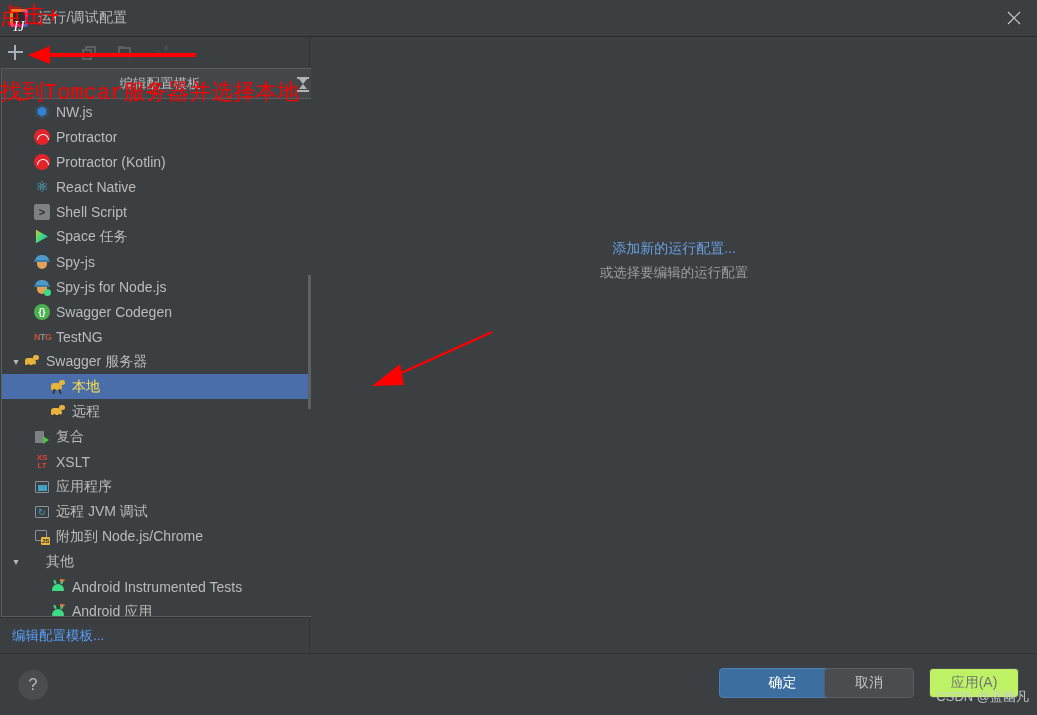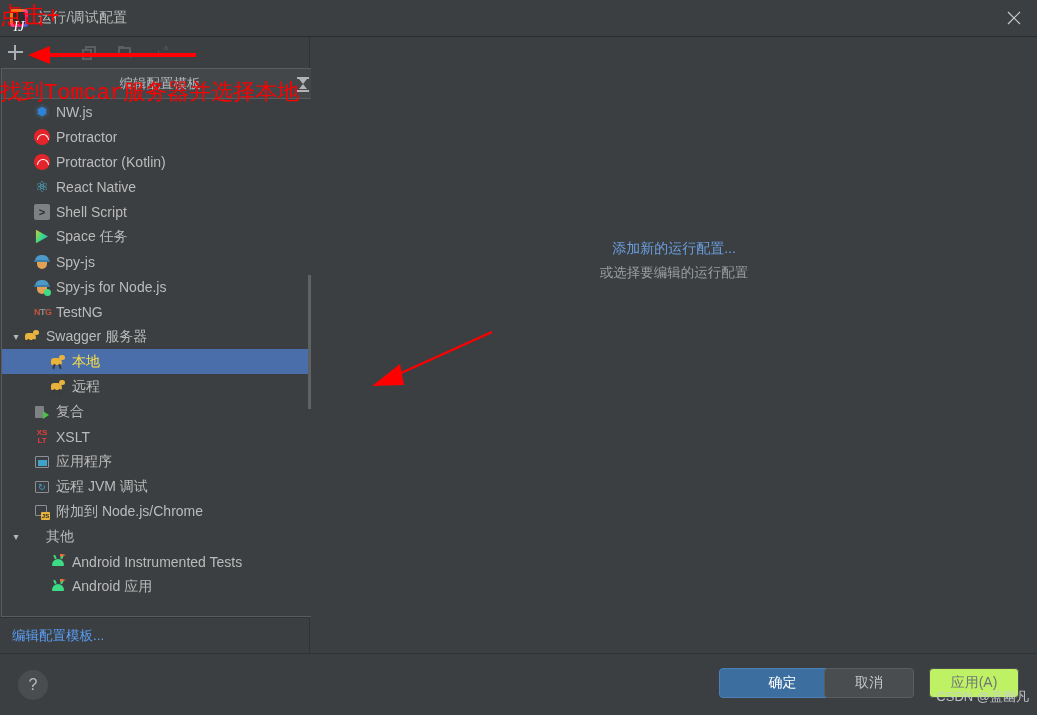--- a/index.html
+++ b/index.html
@@ -525,20 +525,25 @@
           <span class="ic ic-spy" style="margin-left: 10px;">
             <span class="hat"></span>
             <span class="brim"></span>
             <span class="face"></span>
             <span class="dot"></span>
           </span>
           <span class="lbl">Spy-js for Node.js</span>
         </div>
         <div class="li">
           <span class="arrow empty">&nbsp;</span>
+          <span class="ic ic-swagger" style="margin-left: 10px;"></span>
+          <span class="lbl">Swagger Codegen</span>
+        </div>
+        <div class="li">
+          <span class="arrow empty">&nbsp;</span>
           <span class="ic ic-testng" style="margin-left: 10px;"><span class="n">N</span><span class="t">T</span><span class="n">G</span></span>
           <span class="lbl">TestNG</span>
         </div>
         <div class="li">
           <span class="arrow">▾</span>
           <span class="ic ic-tomcat" style="margin-left: 0px;">
             <span class="body"></span>
             <span class="head"></span>
             <span class="leg1"></span>
             <span class="leg2"></span>

